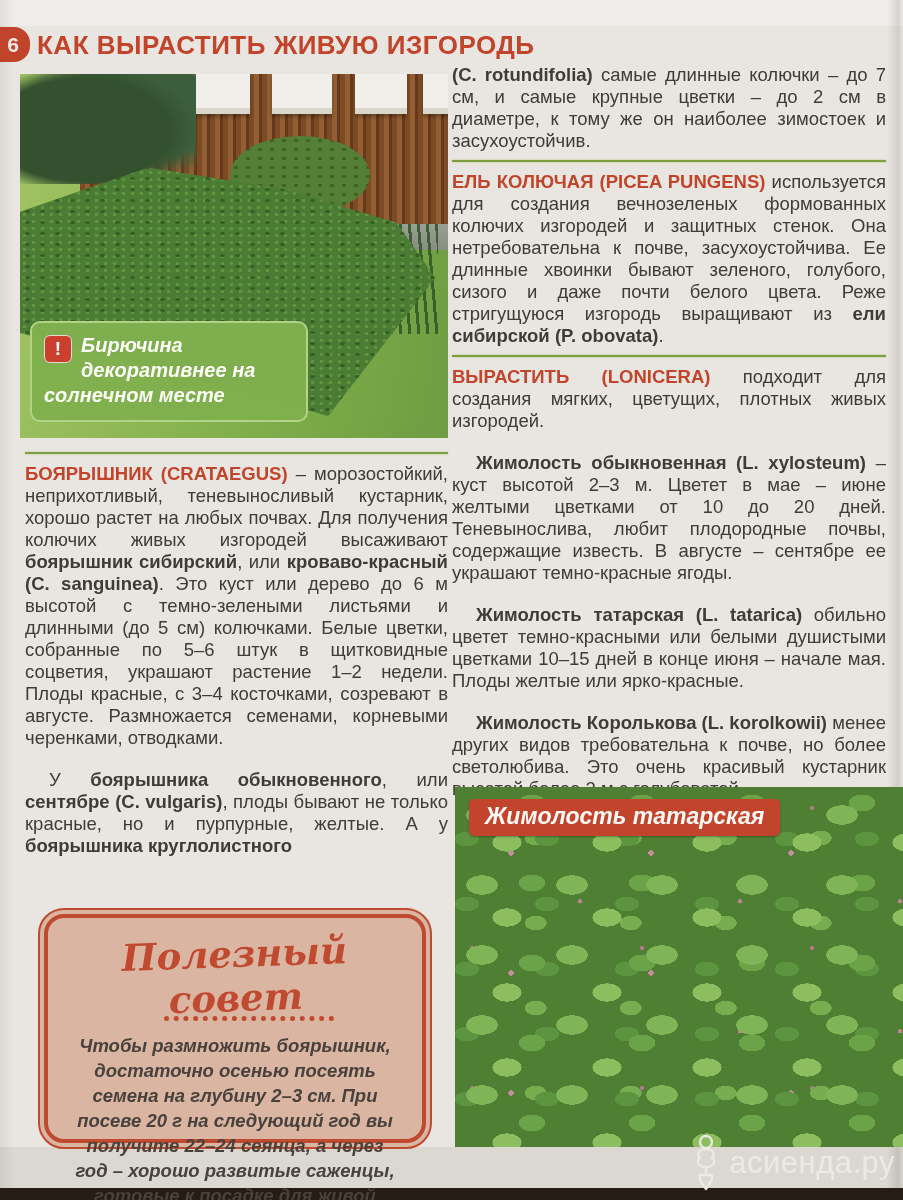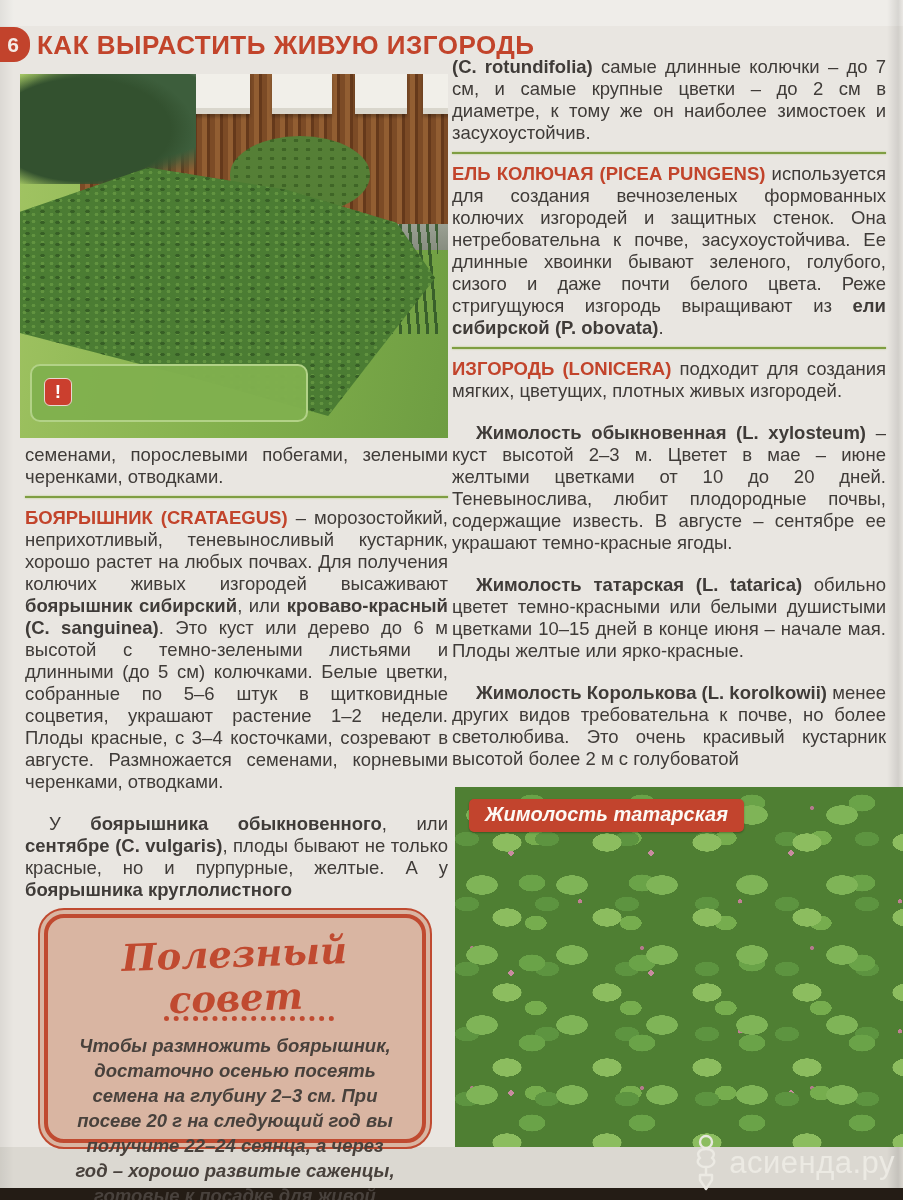--- a/index.html
+++ b/index.html
@@ -15,21 +15,21 @@
   
   .page-tab{position:absolute;left:-6px;top:27px;width:34px;height:35px;background:#c2432c;
         border-radius:0 16px 16px 0;color:#f4e9e4;font-weight:bold;font-size:21px;
         display:flex;align-items:center;justify-content:center;padding-left:2px;}
   .header-title{position:absolute;left:37px;top:30px;font-size:26px;font-weight:bold;
         color:#c2442b;letter-spacing:.5px;}
 
   
   .col{position:absolute;}
   .col.leftcol{left:25px;top:444px;width:423px;}
-  .col.rightcol{left:452px;top:56px;width:434px;}
+  .col.rightcol{left:452px;top:64px;width:434px;}
   .para{font-size:18.5px;line-height:22px;text-align:justify;color:#3f3b38;margin:0;}
   .para.indent{text-indent:24px;margin-top:20px;}
   .para span.b{font-weight:bold;}
   .para span.red{color:#c2442b;font-weight:bold;margin-top:32px;}
   .rule{height:2px;background:#7f9e42;margin:8px 0 9px;box-shadow:0 0 2px #aac46f;}
 
   
   .photo{position:absolute;overflow:hidden;}
   .photo-hedge{left:20px;top:74px;width:428px;height:364px;background:linear-gradient(100deg,#a2c463,#82b04c 55%,#6e9d42);}
   .ph-house{position:absolute;left:60px;top:0;right:0;height:158px;
@@ -70,21 +70,21 @@
           radial-gradient(ellipse 26px 16px at 30% 40%,#7fb457 0 60%,rgba(0,0,0,0) 61%),
           radial-gradient(ellipse 22px 14px at 70% 20%,#6aa348 0 60%,rgba(0,0,0,0) 61%),
           radial-gradient(ellipse 24px 15px at 52% 74%,#8cbd5f 0 60%,rgba(0,0,0,0) 61%),
           radial-gradient(ellipse 20px 12px at 15% 80%,#5d9440 0 60%,rgba(0,0,0,0) 61%),
           radial-gradient(ellipse 18px 12px at 85% 60%,#76ad4e 0 60%,rgba(0,0,0,0) 61%),
           radial-gradient(circle 4px at 40% 55%,#c98ba0 0 70%,rgba(0,0,0,0) 71%),
           radial-gradient(circle 3px at 78% 88%,#c27f95 0 70%,rgba(0,0,0,0) 71%),
           radial-gradient(circle 3px at 10% 15%,#b5798d 0 70%,rgba(0,0,0,0) 71%);
         background-size:90px 70px,110px 80px,100px 75px,80px 65px,95px 85px,140px 120px,160px 130px,170px 140px;}
   .photo-label{position:absolute;left:14px;top:12px;background:#c2442d;color:#fdf9f4;
-        font-weight:bold;font-style:italic;font-size:20px;padding:4px 16px 6px;border-radius:5px;
+        font-weight:bold;font-style:italic;font-size:23px;padding:4px 16px 6px;border-radius:5px;
         box-shadow:0 1px 2px rgba(0,0,0,.3);}
 
   
   .watermark{position:absolute;right:8px;top:1134px;display:flex;align-items:center;gap:5px;
         color:#edebe5;opacity:.95;}
   .watermark .wm-text{font-size:31px;letter-spacing:.5px;}
 </style>
 </head>
 <body>
 
@@ -104,44 +104,44 @@
     <div class="ph-window" style="left:252px;width:60px;"></div>
     <div class="ph-window" style="left:335px;width:52px;"></div>
     <div class="ph-window" style="left:403px;width:30px;"></div>
     <div class="ph-path"></div>
     <div class="ph-spruce"></div>
     <div class="ph-bush"></div>
     <div class="ph-grass"></div>
     <div class="ph-hedge"></div>
     <div class="callout">
       <span class="excl">!</span>
+      <span class="callout-text">Бирючина декоративнее на солнечном месте</span>
     </div>
   </div>
 
   <div class="col leftcol">
-    <p class="para"><span>семенами, порослевыми побегами, зелеными черенками, отводками.</span></p>
     <div class="rule"></div>
     <p class="para"><span class="b red">БОЯРЫШНИК (CRATAEGUS)</span><span> – морозостойкий, неприхотливый, теневыносливый кустарник, хорошо растет на любых почвах. Для получения колючих живых изгородей высаживают </span><span class="b">боярышник сибирский</span><span>, или </span><span class="b">кроваво-красный (C. sanguinea)</span><span>. Это куст или дерево до 6 м высотой с темно-зелеными листьями и длинными (до 5 см) колючками. Белые цветки, собранные по 5–6 штук в щитковидные соцветия, украшают растение 1–2 недели. Плоды красные, с 3–4 косточками, созревают в августе. Размножается семенами, корневыми черенками, отводками.</span></p>
     <p class="para indent"><span>У </span><span class="b">боярышника обыкновенного</span><span>, или </span><span class="b">сентябре (C. vulgaris)</span><span>, плоды бывают не только красные, но и пурпурные, желтые. А у </span><span class="b">боярышника круглолистного</span></p>
   </div>
 
   <div class="tipbox">
     <div class="tipbox-inner">
       <div class="tip-title">Полезный совет</div>
       <div class="tip-dots"></div>
       <div class="tip-body">Чтобы размножить боярышник, достаточно осенью посеять семена на глубину 2–3 см. При посеве 20 г на следующий год вы получите 22–24 сеянца, а через год – хорошо развитые саженцы, готовые к посадке для живой изгороди.</div>
     </div>
   </div>
 
   <div class="col rightcol">
     <p class="para"><span class="b">(C. rotundifolia)</span><span> самые длинные колючки – до 7 см, и самые крупные цветки – до 2 см в диаметре, к тому же он наиболее зимостоек и засухоустойчив.</span></p>
     <div class="rule"></div>
     <p class="para"><span class="b red">ЕЛЬ КОЛЮЧАЯ (PICEA PUNGENS)</span><span> используется для создания вечнозеленых формованных колючих изгородей и защитных стенок. Она нетребовательна к почве, засухоустойчива. Ее длинные хвоинки бывают зеленого, голубого, сизого и даже почти белого цвета. Реже стригущуюся изгородь выращивают из </span><span class="b">ели сибирской (P. obovata)</span><span>.</span></p>
     <div class="rule"></div>
-    <p class="para"><span class="b red">ИЗГОРОДЬ (LONICERA)</span><span> подходит для создания мягких, цветущих, плотных живых изгородей.</span></p>
+    <p class="para"><span class="b red">ВЫРАСТИТЬ (LONICERA)</span><span> подходит для создания мягких, цветущих, плотных живых изгородей.</span></p>
     <p class="para indent"><span class="b">Жимолость обыкновенная (L. xylosteum)</span><span> – куст высотой 2–3 м. Цветет в мае – июне желтыми цветками от 10 до 20 дней. Теневынослива, любит плодородные почвы, содержащие известь. В августе – сентябре ее украшают темно-красные ягоды.</span></p>
     <p class="para indent"><span class="b">Жимолость татарская (L. tatarica)</span><span> обильно цветет темно-красными или белыми душистыми цветками 10–15 дней в конце июня – начале мая. Плоды желтые или ярко-красные.</span></p>
     <p class="para indent"><span class="b">Жимолость Королькова (L. korolkowii)</span><span> менее других видов требовательна к почве, но более светолюбива. Это очень красивый кустарник высотой более 2 м с голубоватой</span></p>
   </div>
 
   <div class="photo photo-lonicera">
     <div class="photo-label">Жимолость татарская</div>
   </div>
 
   <div class="watermark">

